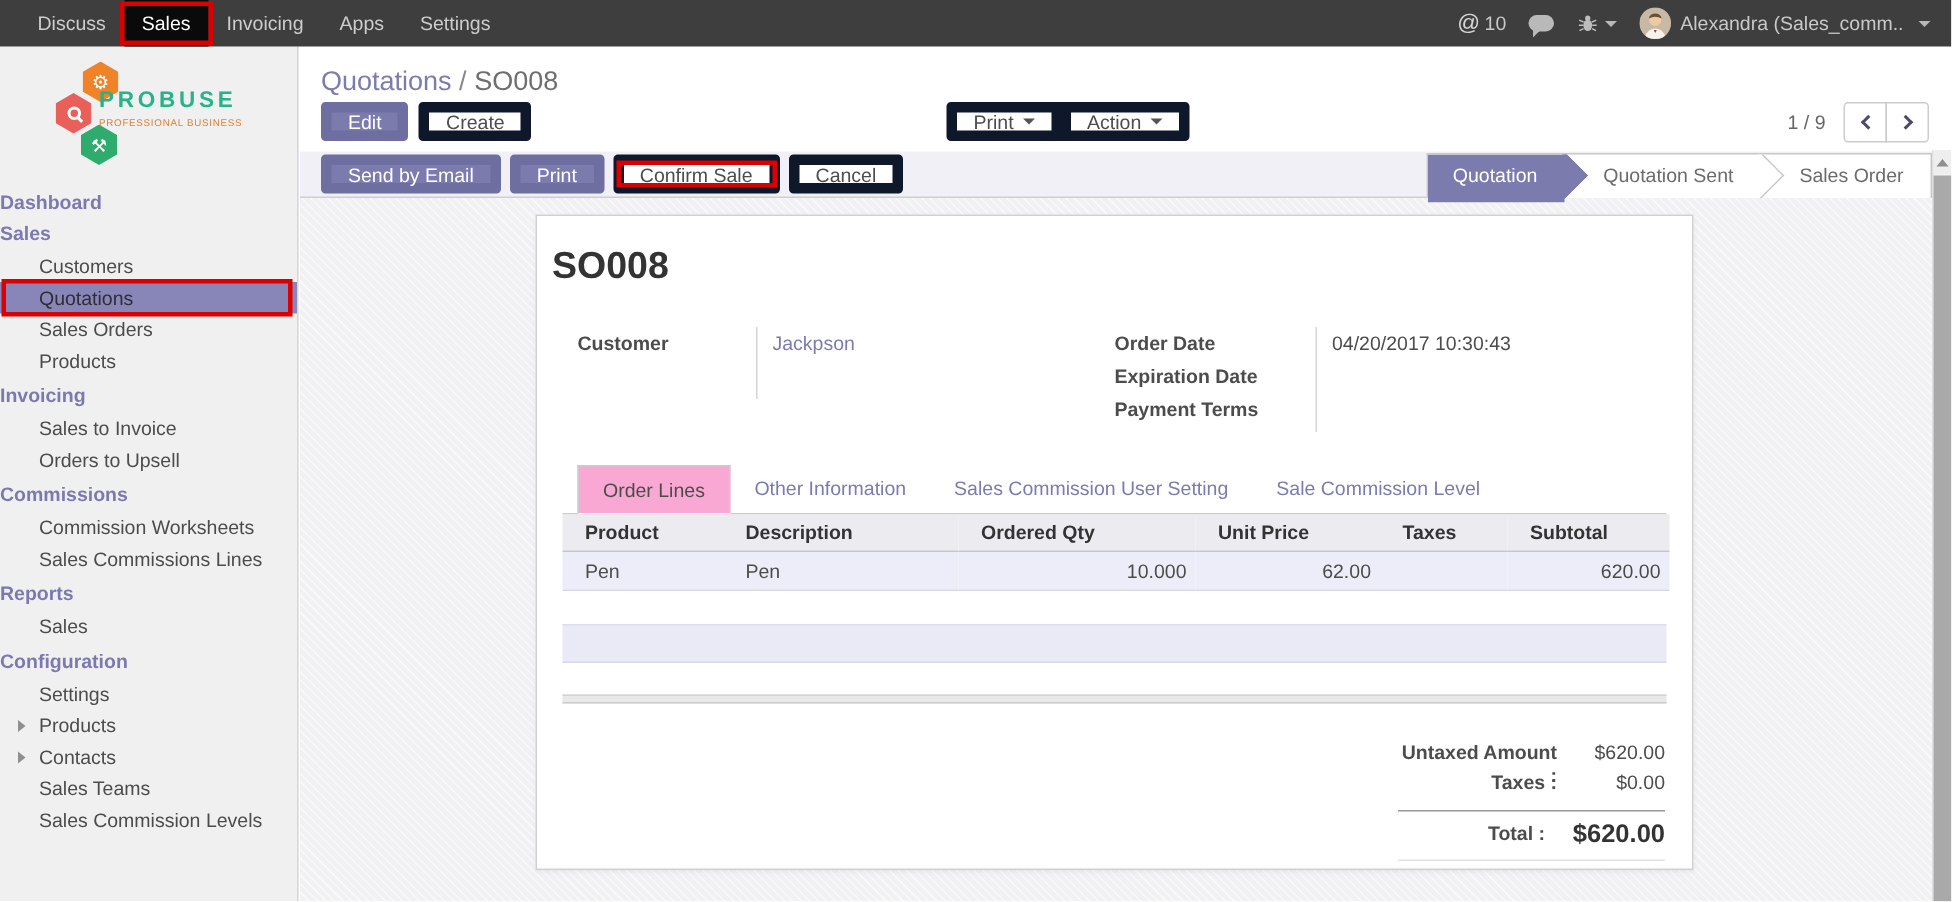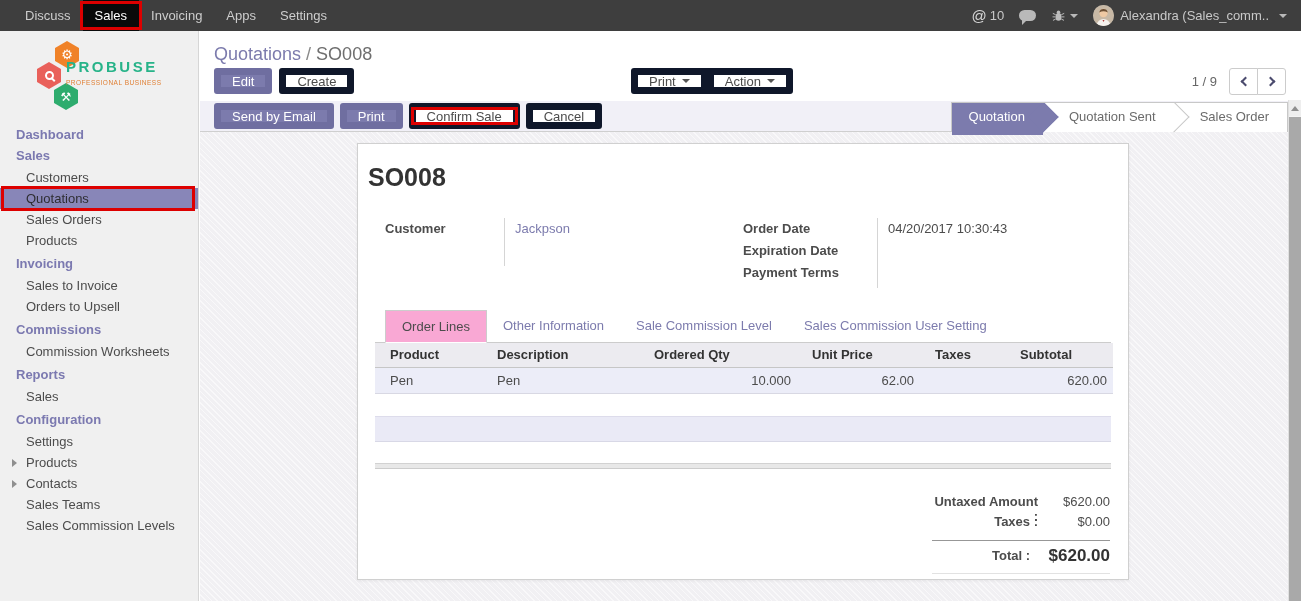--- a/index.html
+++ b/index.html
@@ -36,21 +36,21 @@
   .hex-shape { clip-path:polygon(50% 0%,100% 26%,100% 74%,50% 100%,0% 74%,0% 26%); }
   .hex-gear  { left:55px; top:10px; width:24px; height:27px; background:#f08228; font-size:13px; }
   .hex-mag   { left:37px; top:31px; width:24px; height:27px; background:#e9605a; }
   .hex-tools { left:54px; top:52px; width:24px; height:27px; background:#2eac6e; font-size:12px; }
   .mag-glass { position:relative; width:9px; height:9px; border:2px solid #fff; border-radius:50%; }
   .mag-glass::after { content:""; position:absolute; width:2px; height:5px; background:#fff; right:-2px; bottom:-4px; transform:rotate(-45deg); }
   .logo-text { position:absolute; left:66px; top:27px; }
   .logo-title { font-size:15px; font-weight:bold; letter-spacing:2.5px; color:#27b389; }
   .logo-sub { font-size:6.5px; letter-spacing:.5px; color:#e07f33; margin-top:3px; text-align:center; }
   .menu { list-style:none; margin-top:10px; }
-  .side-header { color:#7b79b0; font-weight:bold; font-size:13px; height:16px; line-height:16px; margin:5px 0 3px; padding-left:16px; cursor:pointer; }
+  .side-header { color:#7b79b0; font-weight:bold; font-size:13px; height:16px; line-height:16px; margin:5px 0 3px; cursor:pointer; }
   .side-item { color:#4c4c4c; font-size:13px; height:21px; line-height:21px; padding-left:26px; cursor:pointer; position:relative; }
   .side-item.selected { background:#8886b8; color:#2e2e33; }
   .tri-right { position:absolute; left:12px; top:7px; width:0; height:0;
                border-left:5px solid #8f8f8f; border-top:4px solid transparent; border-bottom:4px solid transparent; }
 
   
   .content { position:absolute; left:200px; top:31px; right:0; bottom:0; }
   .control-panel { height:70px; background:#fff; position:relative; }
   .breadcrumb { padding:13px 0 0 14px; font-size:18px; }
   .bc-link { color:#7c7bad; cursor:pointer; }
@@ -202,20 +202,21 @@
       <li class="side-header">Sales</li>
       <li class="side-item">Customers</li>
       <li class="side-item selected annot annot-side">Quotations</li>
       <li class="side-item">Sales Orders</li>
       <li class="side-item">Products</li>
       <li class="side-header">Invoicing</li>
       <li class="side-item">Sales to Invoice</li>
       <li class="side-item">Orders to Upsell</li>
       <li class="side-header">Commissions</li>
       <li class="side-item">Commission Worksheets</li>
+      <li class="side-item">Sales Commissions Lines</li>
       <li class="side-header">Reports</li>
       <li class="side-item">Sales</li>
       <li class="side-header">Configuration</li>
       <li class="side-item">Settings</li>
       <li class="side-item"><span class="tri-right"></span><span>Products</span></li>
       <li class="side-item"><span class="tri-right"></span><span>Contacts</span></li>
       <li class="side-item">Sales Teams</li>
       <li class="side-item">Sales Commission Levels</li>
     </ul>
   </aside>
@@ -293,22 +294,22 @@
               <span class="fvalue">04/20/2017 10:30:43</span>
               <span class="fvalue"></span>
               <span class="fvalue"></span>
             </div>
           </div>
         </div>
 
         <div class="tabs">
           <span class="tab active">Order Lines</span>
           <span class="tab">Other Information</span>
+          <span class="tab">Sales Commission User Setting</span>
           <span class="tab">Sale Commission Level</span>
-          <span class="tab">Sales Commission User Setting</span>
         </div>
 
         <table class="olist">
           <colgroup>
               <col style="width:107px">
               <col style="width:157px">
               <col style="width:158px">
               <col style="width:123px">
               <col style="width:85px">
               <col style="width:108px">

